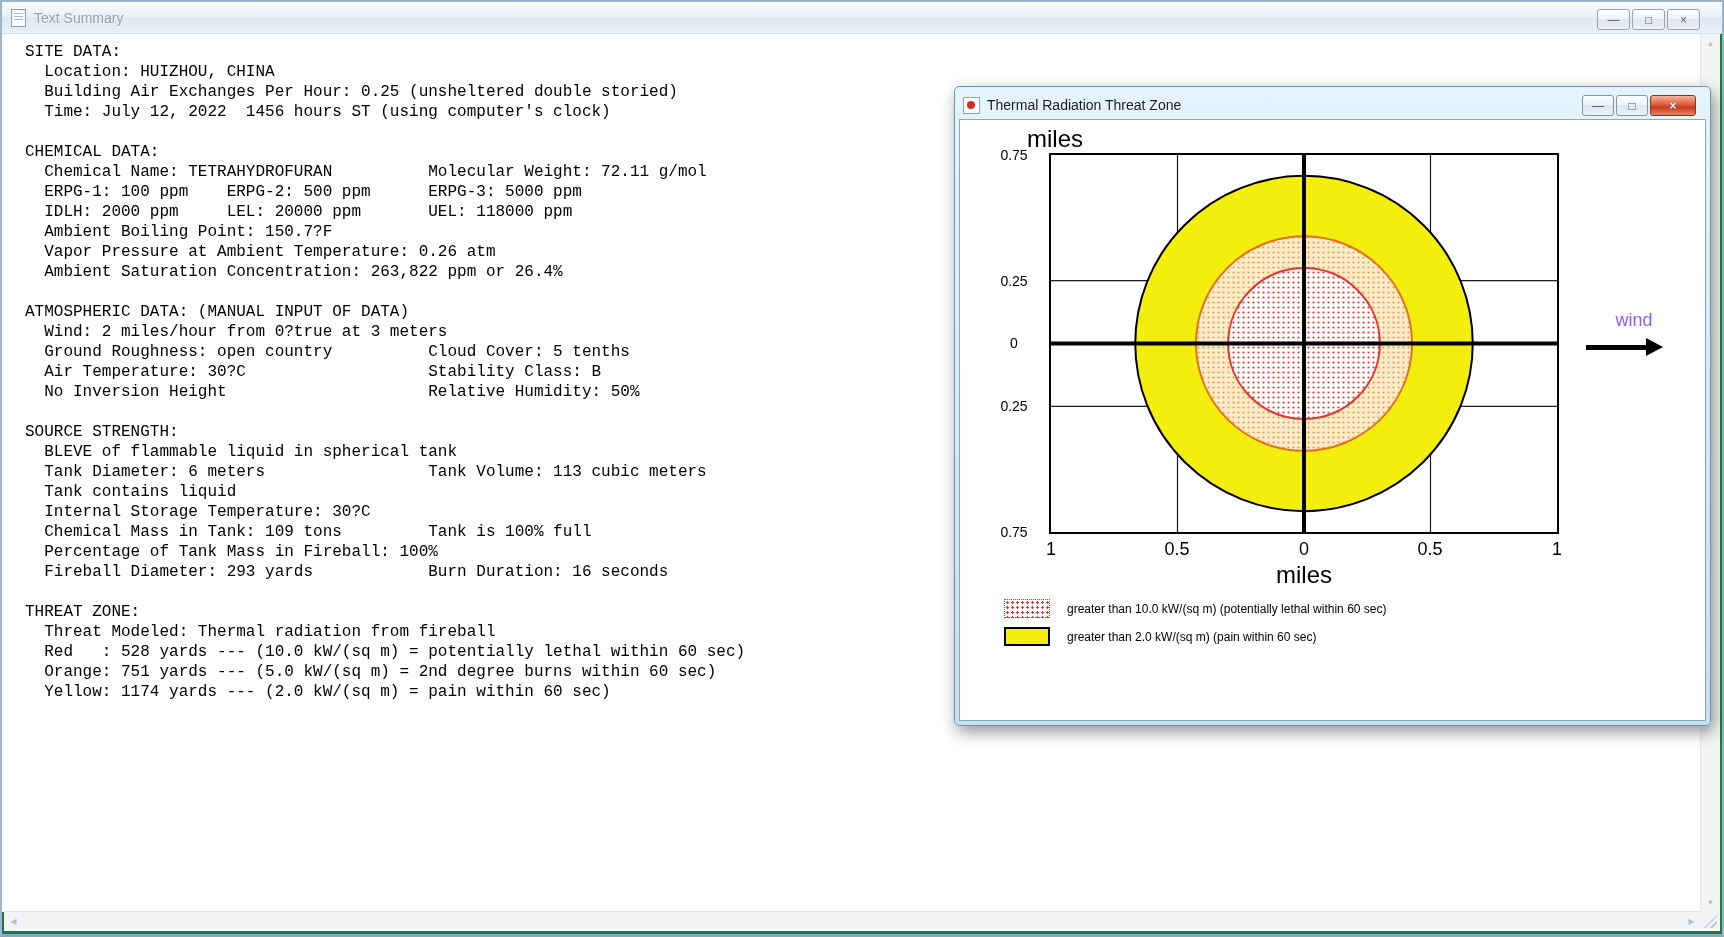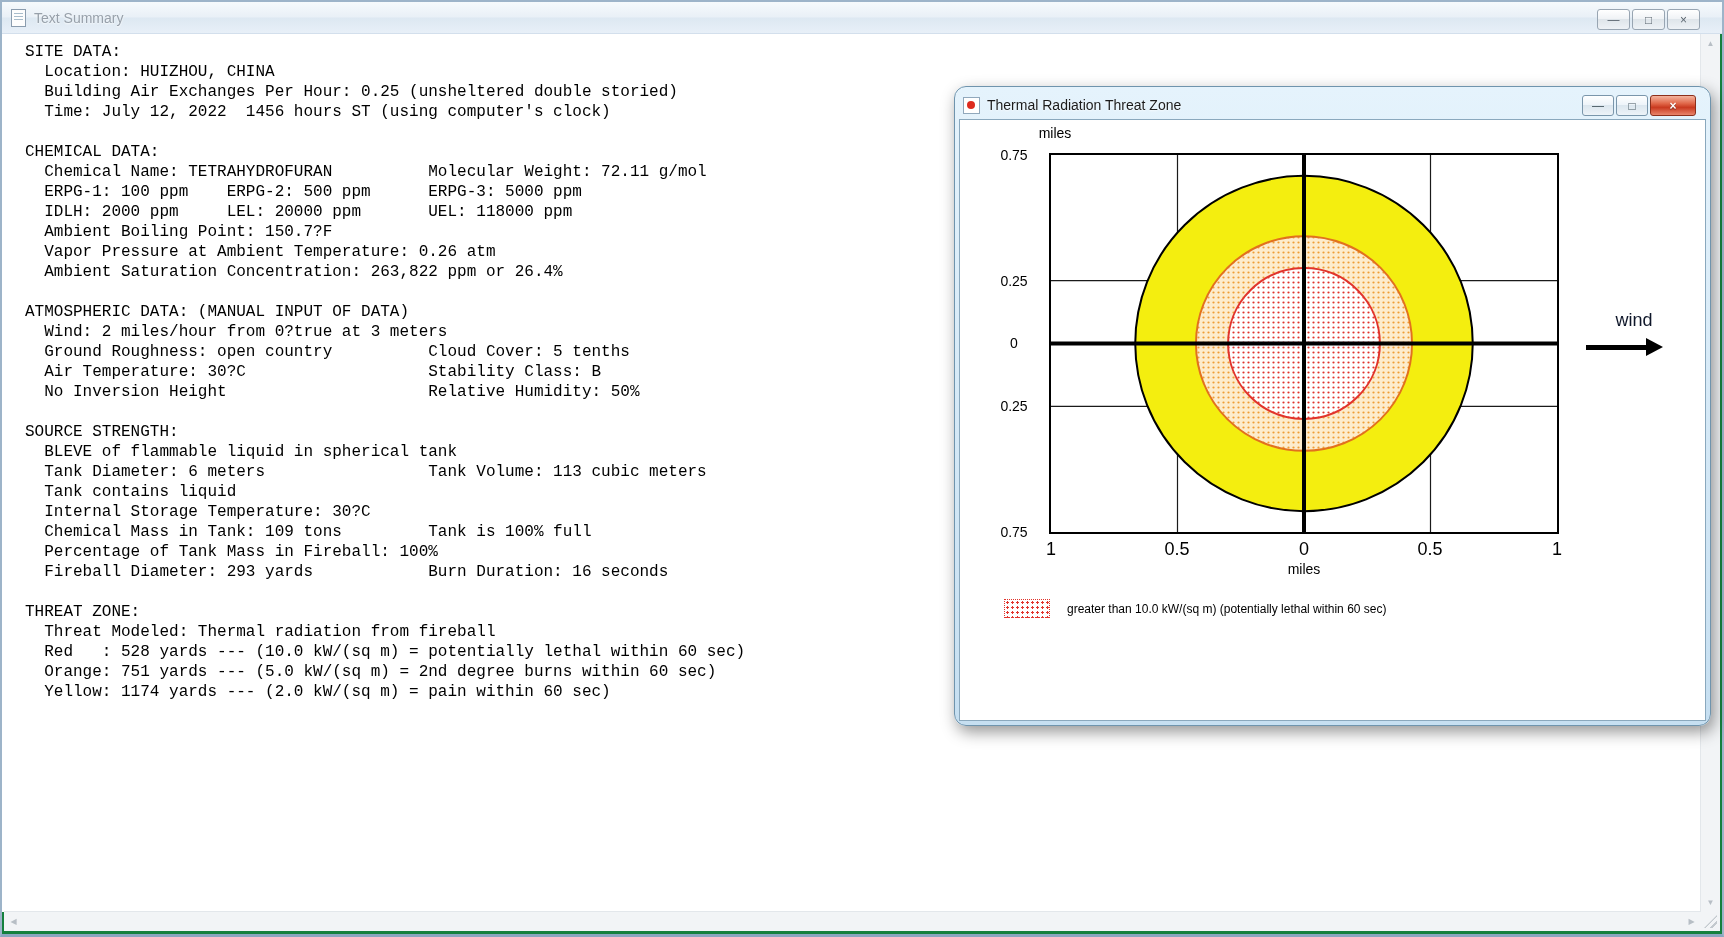--- a/index.html
+++ b/index.html
@@ -33,47 +33,47 @@
     font-size:8px;color:#b7bec5;cursor:pointer;user-select:none}
   .vscroll .up{top:0}.vscroll .down{bottom:0}
   .hscroll .left{left:0}.hscroll .right{right:0}
   .scroll-corner{position:absolute;right:2px;bottom:3px;width:19px;height:19px;background:#f2f4f6;cursor:nwse-resize}
   .scroll-corner::after{content:"";position:absolute;inset:3px;
     background:repeating-linear-gradient(135deg,transparent 0 3px,#c3c9ce 3px 5px);
     clip-path:polygon(100% 0,100% 100%,0 100%)}
 
   
   .tz-window{position:absolute;left:954px;top:86px;width:757px;height:640px;z-index:10;
-    background:linear-gradient(#e5f3fc,#c6dff1);border:1px solid #6f94ad;border-radius:12px;
+    background:linear-gradient(#e5f3fc,#c6dff1);border:1px solid #6f94ad;border-radius:5px;
     box-shadow:3px 6px 16px rgba(0,0,0,.42);padding:4px;display:flex;flex-direction:column;box-sizing:border-box}
   .tz-titlebar{height:28px;display:flex;align-items:center;gap:7px;padding:0 4px;position:relative}
   .tz-title{font-size:14px;color:#1b1b1b;text-shadow:0 1px 2px rgba(255,255,255,.8)}
   .tz-icon{width:15px;height:15px;background:#fff;border:1px solid #90a8bc;position:relative;flex:0 0 auto}
   .tz-icon::after{content:"";position:absolute;left:3px;top:3px;width:8px;height:8px;border-radius:50%;background:#dd2b1f}
   .tz-controls{position:absolute;right:10px;top:4px;display:flex;gap:2px}
   .tz-btn{width:30px;height:19px;display:flex;align-items:center;justify-content:center;
     background:linear-gradient(#feffff,#eef4f9 45%,#dbe6ee 50%,#edf3f8);
     border:1px solid #7a96ab;border-radius:3px;color:#45565f;cursor:pointer}
   .tz-btn .g{font-size:12px;line-height:1;font-style:normal}
   .tz-btn.close{width:44px;color:#fff;font-weight:bold;border:1px solid #8c2f1b;
     background:linear-gradient(#f4b49e,#e06648 40%,#c93a20 60%,#e8846a);text-shadow:0 1px 1px rgba(0,0,0,.45)}
   .tz-content{flex:1;background:#fff;border:1px solid #8aa8bd;position:relative;overflow:hidden}
 
   
   .plot-wrap{position:absolute;left:89px;top:33px;width:510px;height:381px}
   #plot-svg{display:block;background:#fff;border:2px solid #000}
   .ytick{position:absolute;left:-62px;width:54px;text-align:center;font-size:14px;line-height:20px;color:#000}
   .xtick{position:absolute;top:386px;width:56px;text-align:center;font-size:18px;line-height:20px;color:#000}
-  .axis-title{font-size:14px;color:#000}
+  .axis-title{font-size:24px;color:#000}
   .ytitle{position:absolute;top:-28px;left:-36px;width:84px;text-align:center}
   .xtitle{position:absolute;top:408px;left:0;width:510px;text-align:center}
 
   
   .wind{position:absolute;left:620px;top:190px;width:108px}
-  .wind-label{display:block;text-align:center;font-size:18px;color:#0f172a;margin-bottom:7px}
+  .wind-label{display:block;text-align:center;font-size:18px;color:#8b5cf6;margin-bottom:7px}
   .wind-arrow{display:flex;align-items:center;height:18px;margin-left:6px}
   .wind-arrow .shaft{width:60px;height:5px;background:#000}
   .wind-arrow .head{width:0;height:0;border-left:17px solid #000;border-top:9px solid transparent;border-bottom:9px solid transparent}
 
   
   .legend{position:absolute;left:44px;top:479px;display:flex;flex-direction:column;gap:9px}
   .lrow{display:flex;align-items:center;gap:17px}
   .swatch{width:46px;height:19px;box-sizing:border-box;flex:0 0 auto}
   .ltext{font-size:12px;color:#000;white-space:nowrap}
 </style>
@@ -211,16 +211,20 @@
         <span class="shaft"></span>
           <span class="head"></span>
       </div>
     </div>
 
     <div class="legend">
       <div class="lrow">
         <span class="swatch" style="background-color: rgb(255, 255, 255); background-image: radial-gradient(rgb(225, 52, 44) 1px, rgba(0, 0, 0, 0) 1.4px); background-size: 5px 5px; border: 1px dotted rgb(225, 52, 44);"></span>
         <span class="ltext">greater than 10.0 kW/(sq m) (potentially lethal within 60 sec)</span>
       </div>
+      <div class="lrow">
+        <span class="swatch" style="background: rgb(244, 238, 15); border: 2px solid rgb(0, 0, 0);"></span>
+        <span class="ltext">greater than 2.0 kW/(sq m) (pain within 60 sec)</span>
+      </div>
     </div>
 
   </div>
 </div>
 
 </body></html>

